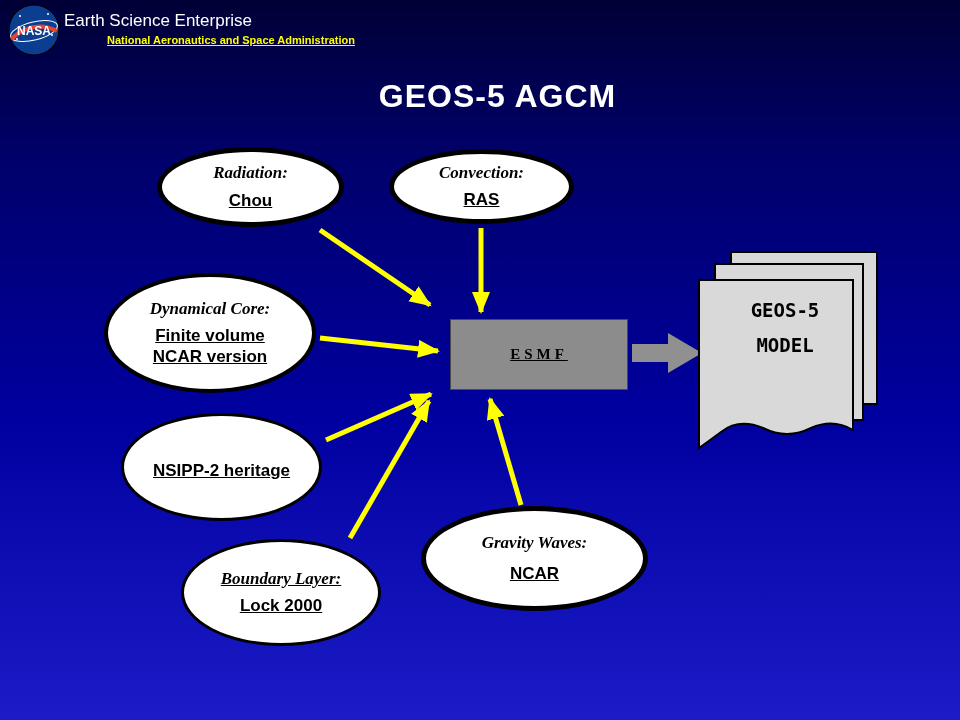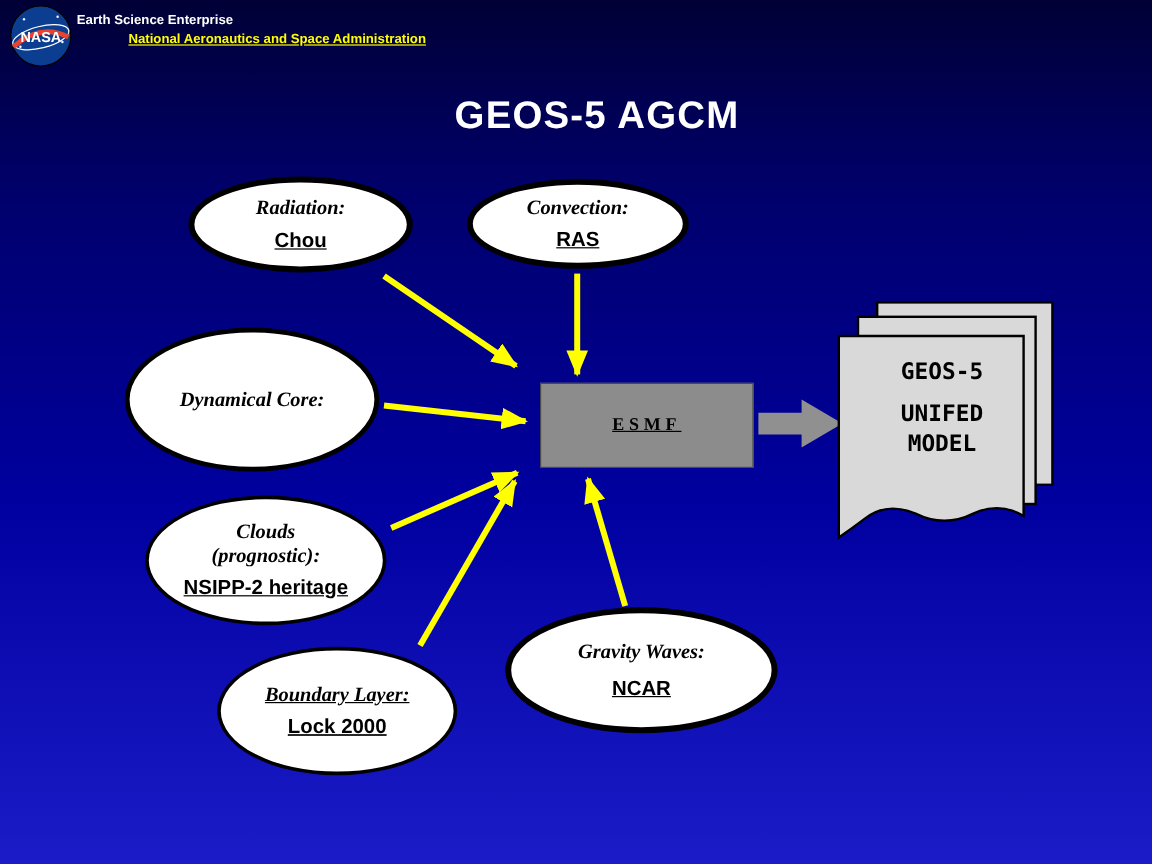--- a/index.html
+++ b/index.html
@@ -9,21 +9,21 @@
   .slide {
     position:relative; width:960px; height:720px;
     background:linear-gradient(180deg, #000036 0%, #00006b 22%, #0000a0 58%, #1c1cc8 100%);
     overflow:hidden;
   }
 
   
   .header { position:absolute; top:4px; left:8px; display:flex; gap:4px; align-items:flex-start; }
   .logo { width:52px; height:52px; flex:0 0 auto; }
   .header-text { padding-top:7px; }
-  .org { color:#ffffff; font-weight:bold; font-size:11px; line-height:1.2; }
+  .org { color:#ffffff; font-weight:normal; font-size:17px; line-height:1.2; }
   .suborg { color:#ffff00; font-weight:bold; font-size:11px; margin-top:3px; text-decoration:underline;padding-left:43px; }
 
   
   .page-title {
     position:absolute; top:78px; left:0; right:0; padding-left:35px;
     text-align:center; color:#ffffff; font-size:32px; font-weight:bold; letter-spacing:1px;
   }
 
   
   .node {
@@ -115,27 +115,27 @@
     <div class="node-value">Chou</div>
   </div>
 
   <div class="node" style="left:389px; top:149px; width:185px; height:75px; border-width:5px;">
     <div class="node-label">Convection:</div>
     <div class="node-value">RAS</div>
   </div>
 
   <div class="node" style="left:104px; top:273px; width:212px; height:120px; border-width:4px;">
     <div class="node-label">Dynamical Core:</div>
+    <div class="node-value">
+      <span>Finite volume</span>
+      <span>NCAR version</span>
+    </div>
   </div>
 
   <div class="node" style="left:121px; top:413px; width:201px; height:108px; border-width:3px;">
-    <div class="node-label">
-      <span style="display:block">Clouds</span>
-      <span style="display:block">(prognostic):</span>
-    </div>
     <div class="node-value">NSIPP-2 heritage</div>
   </div>
 
   <div class="node" style="left:181px; top:539px; width:200px; height:107px; border-width:3px;text-decoration:underline;">
     <div class="node-label">Boundary Layer:</div>
     <div class="node-value">Lock 2000</div>
   </div>
 
   <div class="node" style="left:421px; top:506px; width:227px; height:105px; border-width:5px;">
     <div class="node-label">Gravity Waves:</div>
@@ -146,18 +146,17 @@
     <div class="esmf-label">ESMF</div>
   </div>
 
   <svg class="stack" viewBox="0 0 190 210">
     <rect x="38" y="4" width="146" height="152" fill="#D9D9D9" stroke="#000" stroke-width="2"></rect>
     <rect x="22" y="16" width="148" height="156" fill="#D9D9D9" stroke="#000" stroke-width="2"></rect>
     <path d="M6,32 L160,32 L160,182 Q140,170 118,180 Q94,192 70,180 Q46,170 28,184 Q16,193 6,200 Z" fill="#D9D9D9" stroke="#000" stroke-width="2"></path>
   </svg>
   <div class="stack-text">
     <div class="l1">GEOS-5</div>
-    <div>UNIFED</div>
     <div>MODEL</div>
   </div>
 
 
 </div>
 
 </body></html>

